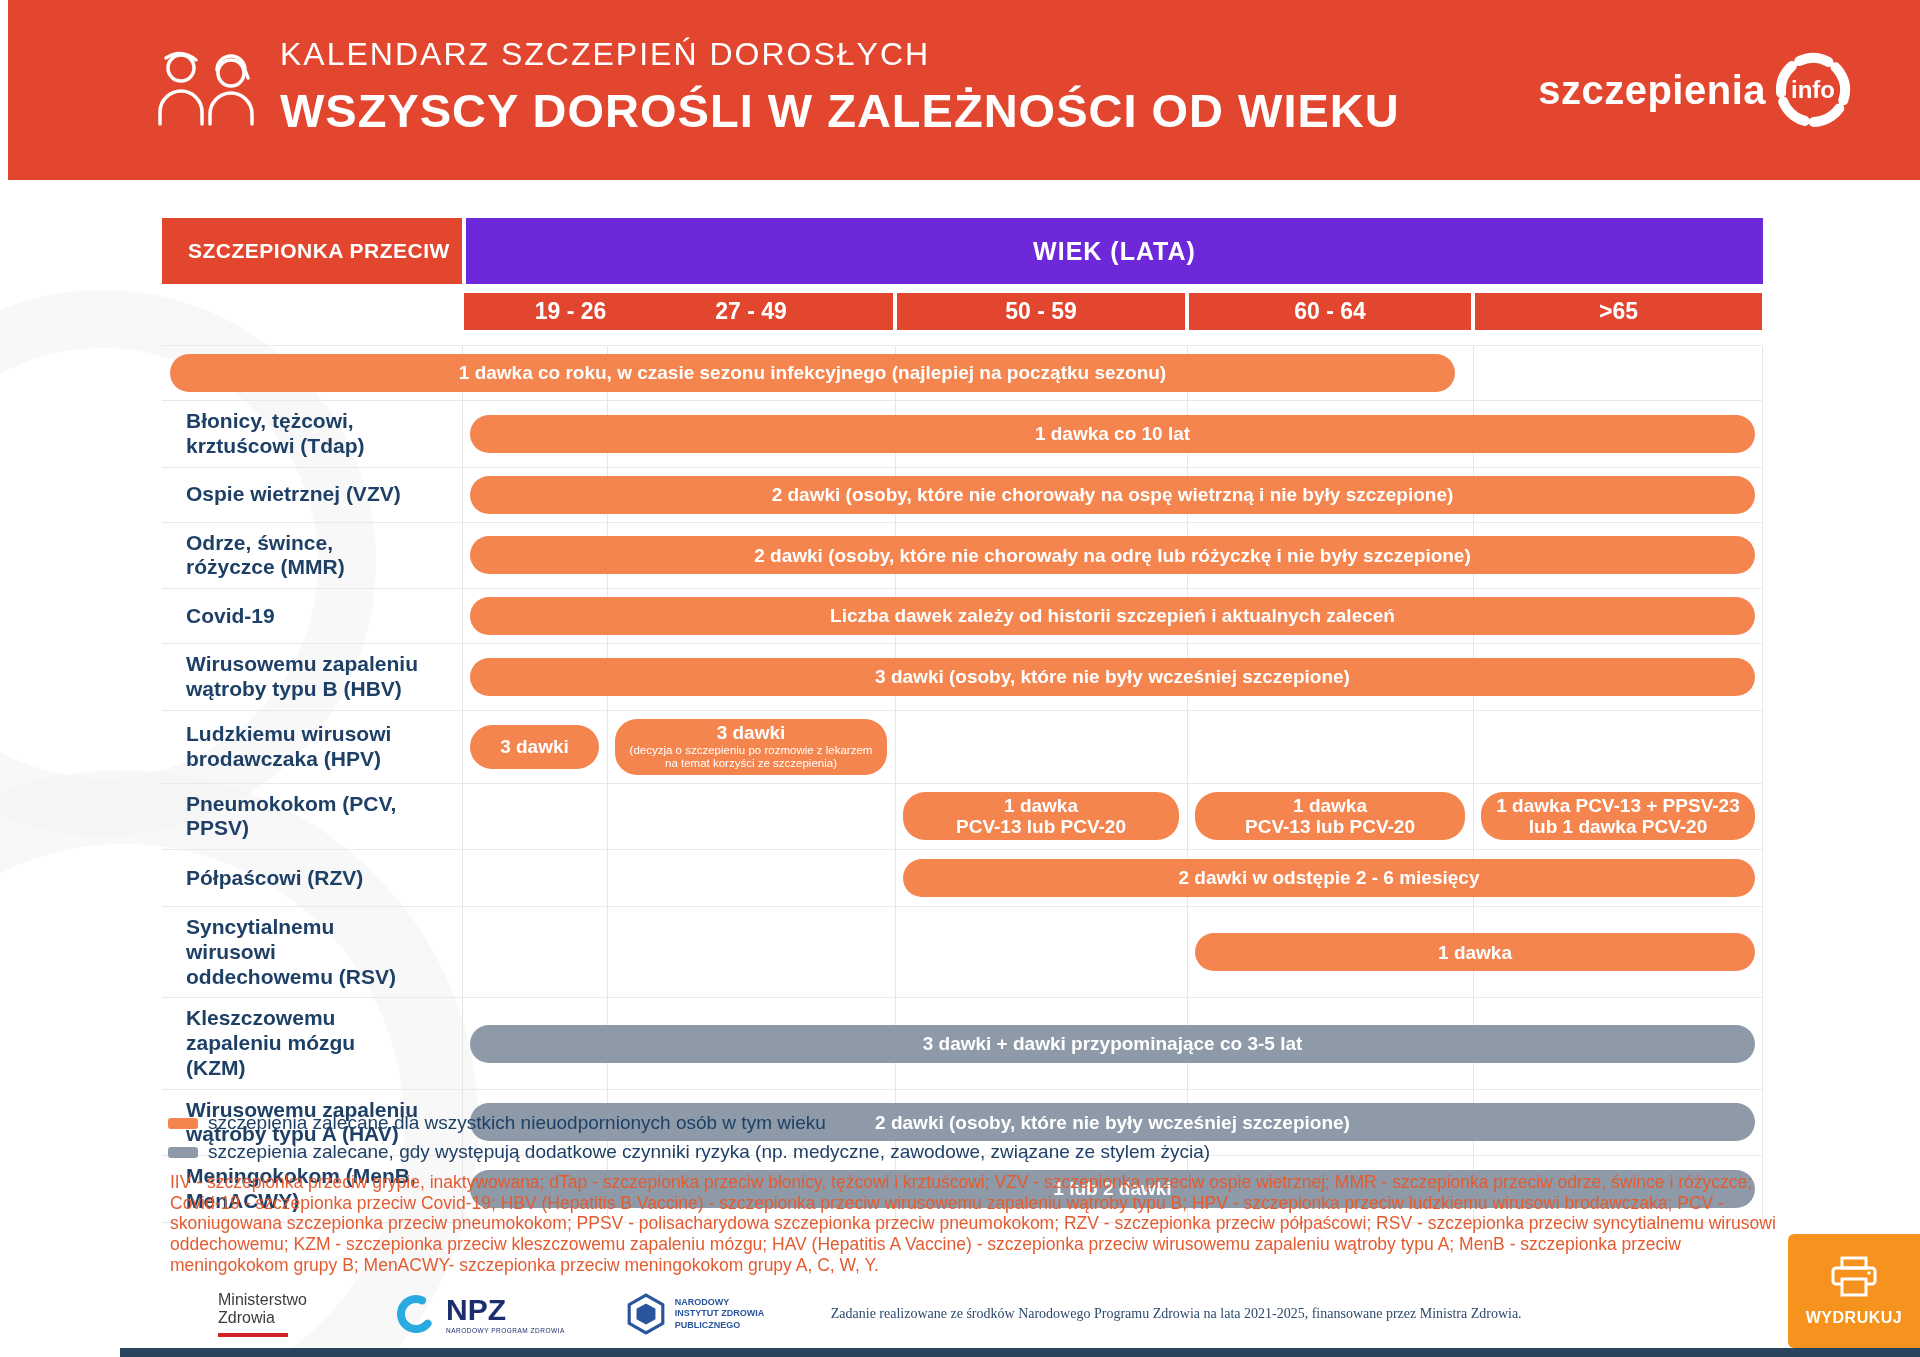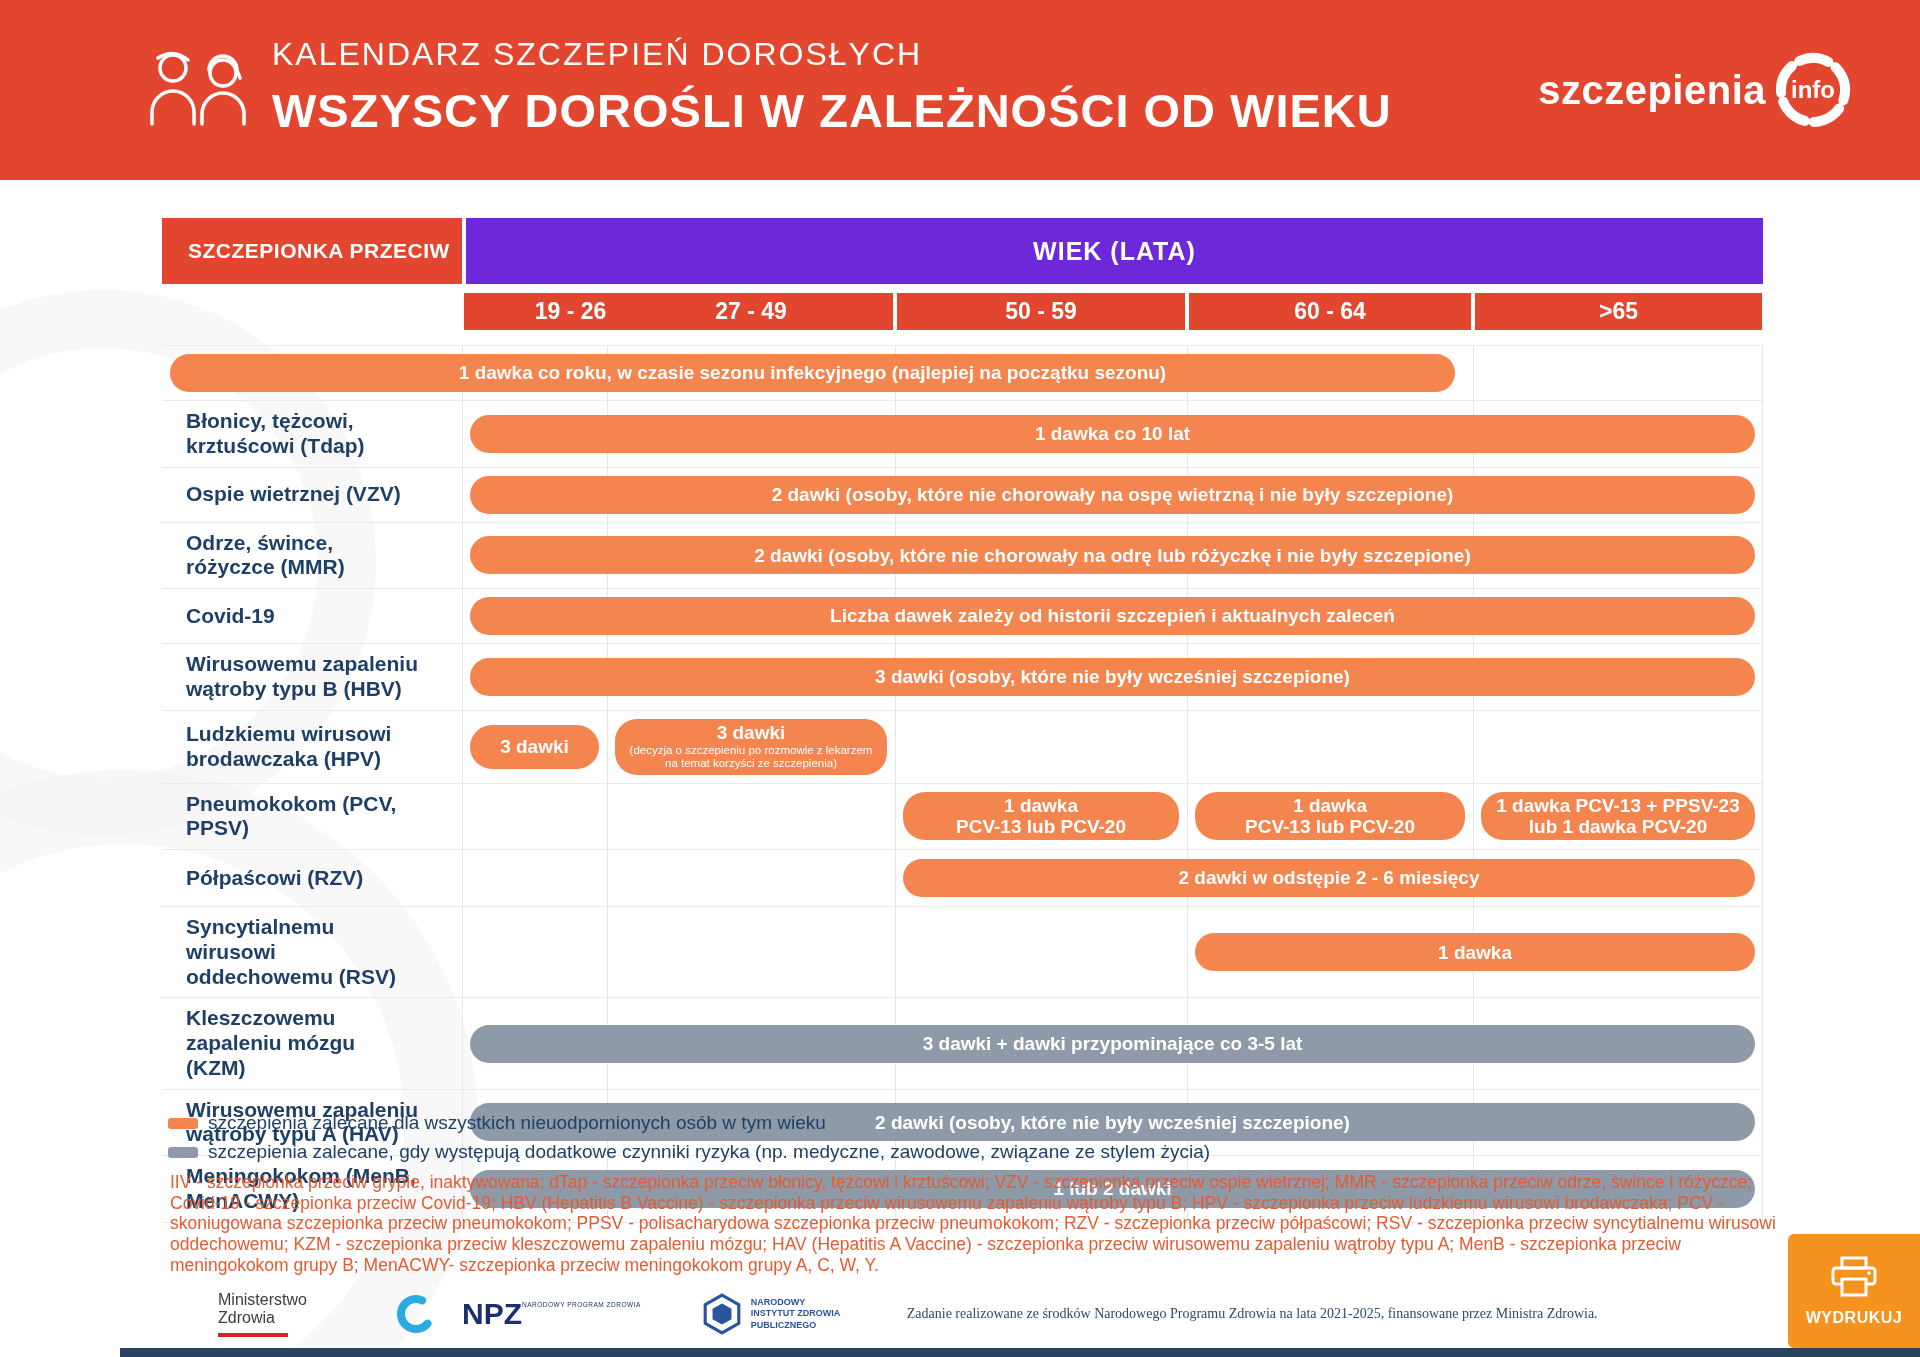--- a/index.html
+++ b/index.html
@@ -6,21 +6,21 @@
   html,body{margin:0;padding:0;background:#fff;}
   .page{position:relative;width:1920px;height:1357px;background:#fff;overflow:hidden;
         font-family:"Liberation Sans",sans-serif;}
 
   
   .wm{position:absolute;border-radius:50%;border:58px solid #f4f3f2;opacity:.55;z-index:0;}
   .wm1{left:-170px;top:290px;width:430px;height:430px;}
   .wm2{left:-230px;top:770px;width:560px;height:560px;border-width:74px;}
 
   
-  .banner{position:absolute;left:0;top:0;right:0;height:180px;background:#E2462E;z-index:2;}
+  .banner{position:absolute;left:8px;top:0;right:0;height:180px;background:#E2462E;z-index:2;}
   .people{position:absolute;left:138px;top:40px;}
   .titles{position:absolute;left:272px;top:36px;color:#fff;}
   .kicker{font-size:32px;letter-spacing:2px;font-weight:400;}
   .title{font-size:47px;font-weight:700;letter-spacing:1px;margin-top:10px;}
   .logo{position:absolute;right:64px;top:50%;transform:translateY(-50%);display:flex;align-items:center;}
   .logo-text{color:#fff;font-size:40px;font-weight:700;letter-spacing:.5px;}
   .logo-badge{width:86px;height:86px;margin-left:4px;position:relative;}
 
   
   .table{position:absolute;left:162px;top:218px;width:1601px;z-index:1;}
@@ -69,21 +69,21 @@
   
   .footnote{position:absolute;left:170px;top:1172px;width:1628px;color:#E45B30;
             font-size:17.5px;line-height:1.18;z-index:1;}
 
   
   .footer{position:absolute;left:178px;bottom:16px;height:54px;display:flex;align-items:center;z-index:2;}
   .min-logo{display:flex;flex-direction:column;margin-left:40px;}
   .min-text{width:116px;font-size:16px;color:#3c3c3c;line-height:1.15;}
   .min-bar{width:70px;height:4px;background:#d2232a;margin-top:6px;}
   .npz-logo{display:flex;align-items:center;margin-left:60px;}
-  .npz-text{margin-left:24px;display:flex;flex-direction:row;}
+  .npz-text{margin-left:8px;display:flex;flex-direction:column;}
   .npz-name{font-size:30px;font-weight:700;color:#1b2f6e;line-height:1;}
   .npz-cap{font-size:6.5px;color:#1b2f6e;letter-spacing:.5px;margin-top:2px;}
   .nizp-logo{display:flex;align-items:center;margin-left:60px;}
   .nizp-cap{margin-left:8px;width:100px;font-size:9px;font-weight:700;color:#28559c;line-height:1.25;}
   .funding{margin-left:56px;font-size:14px;color:#2C4A6B;font-family:Liberation Serif, serif;}
 
   
   .print-btn{position:absolute;right:0;bottom:9px;width:132px;height:114px;background:#F6921E;
              border-radius:6px 0 0 6px;display:flex;flex-direction:column;align-items:center;
              justify-content:center;gap:10px;cursor:pointer;z-index:3;}

